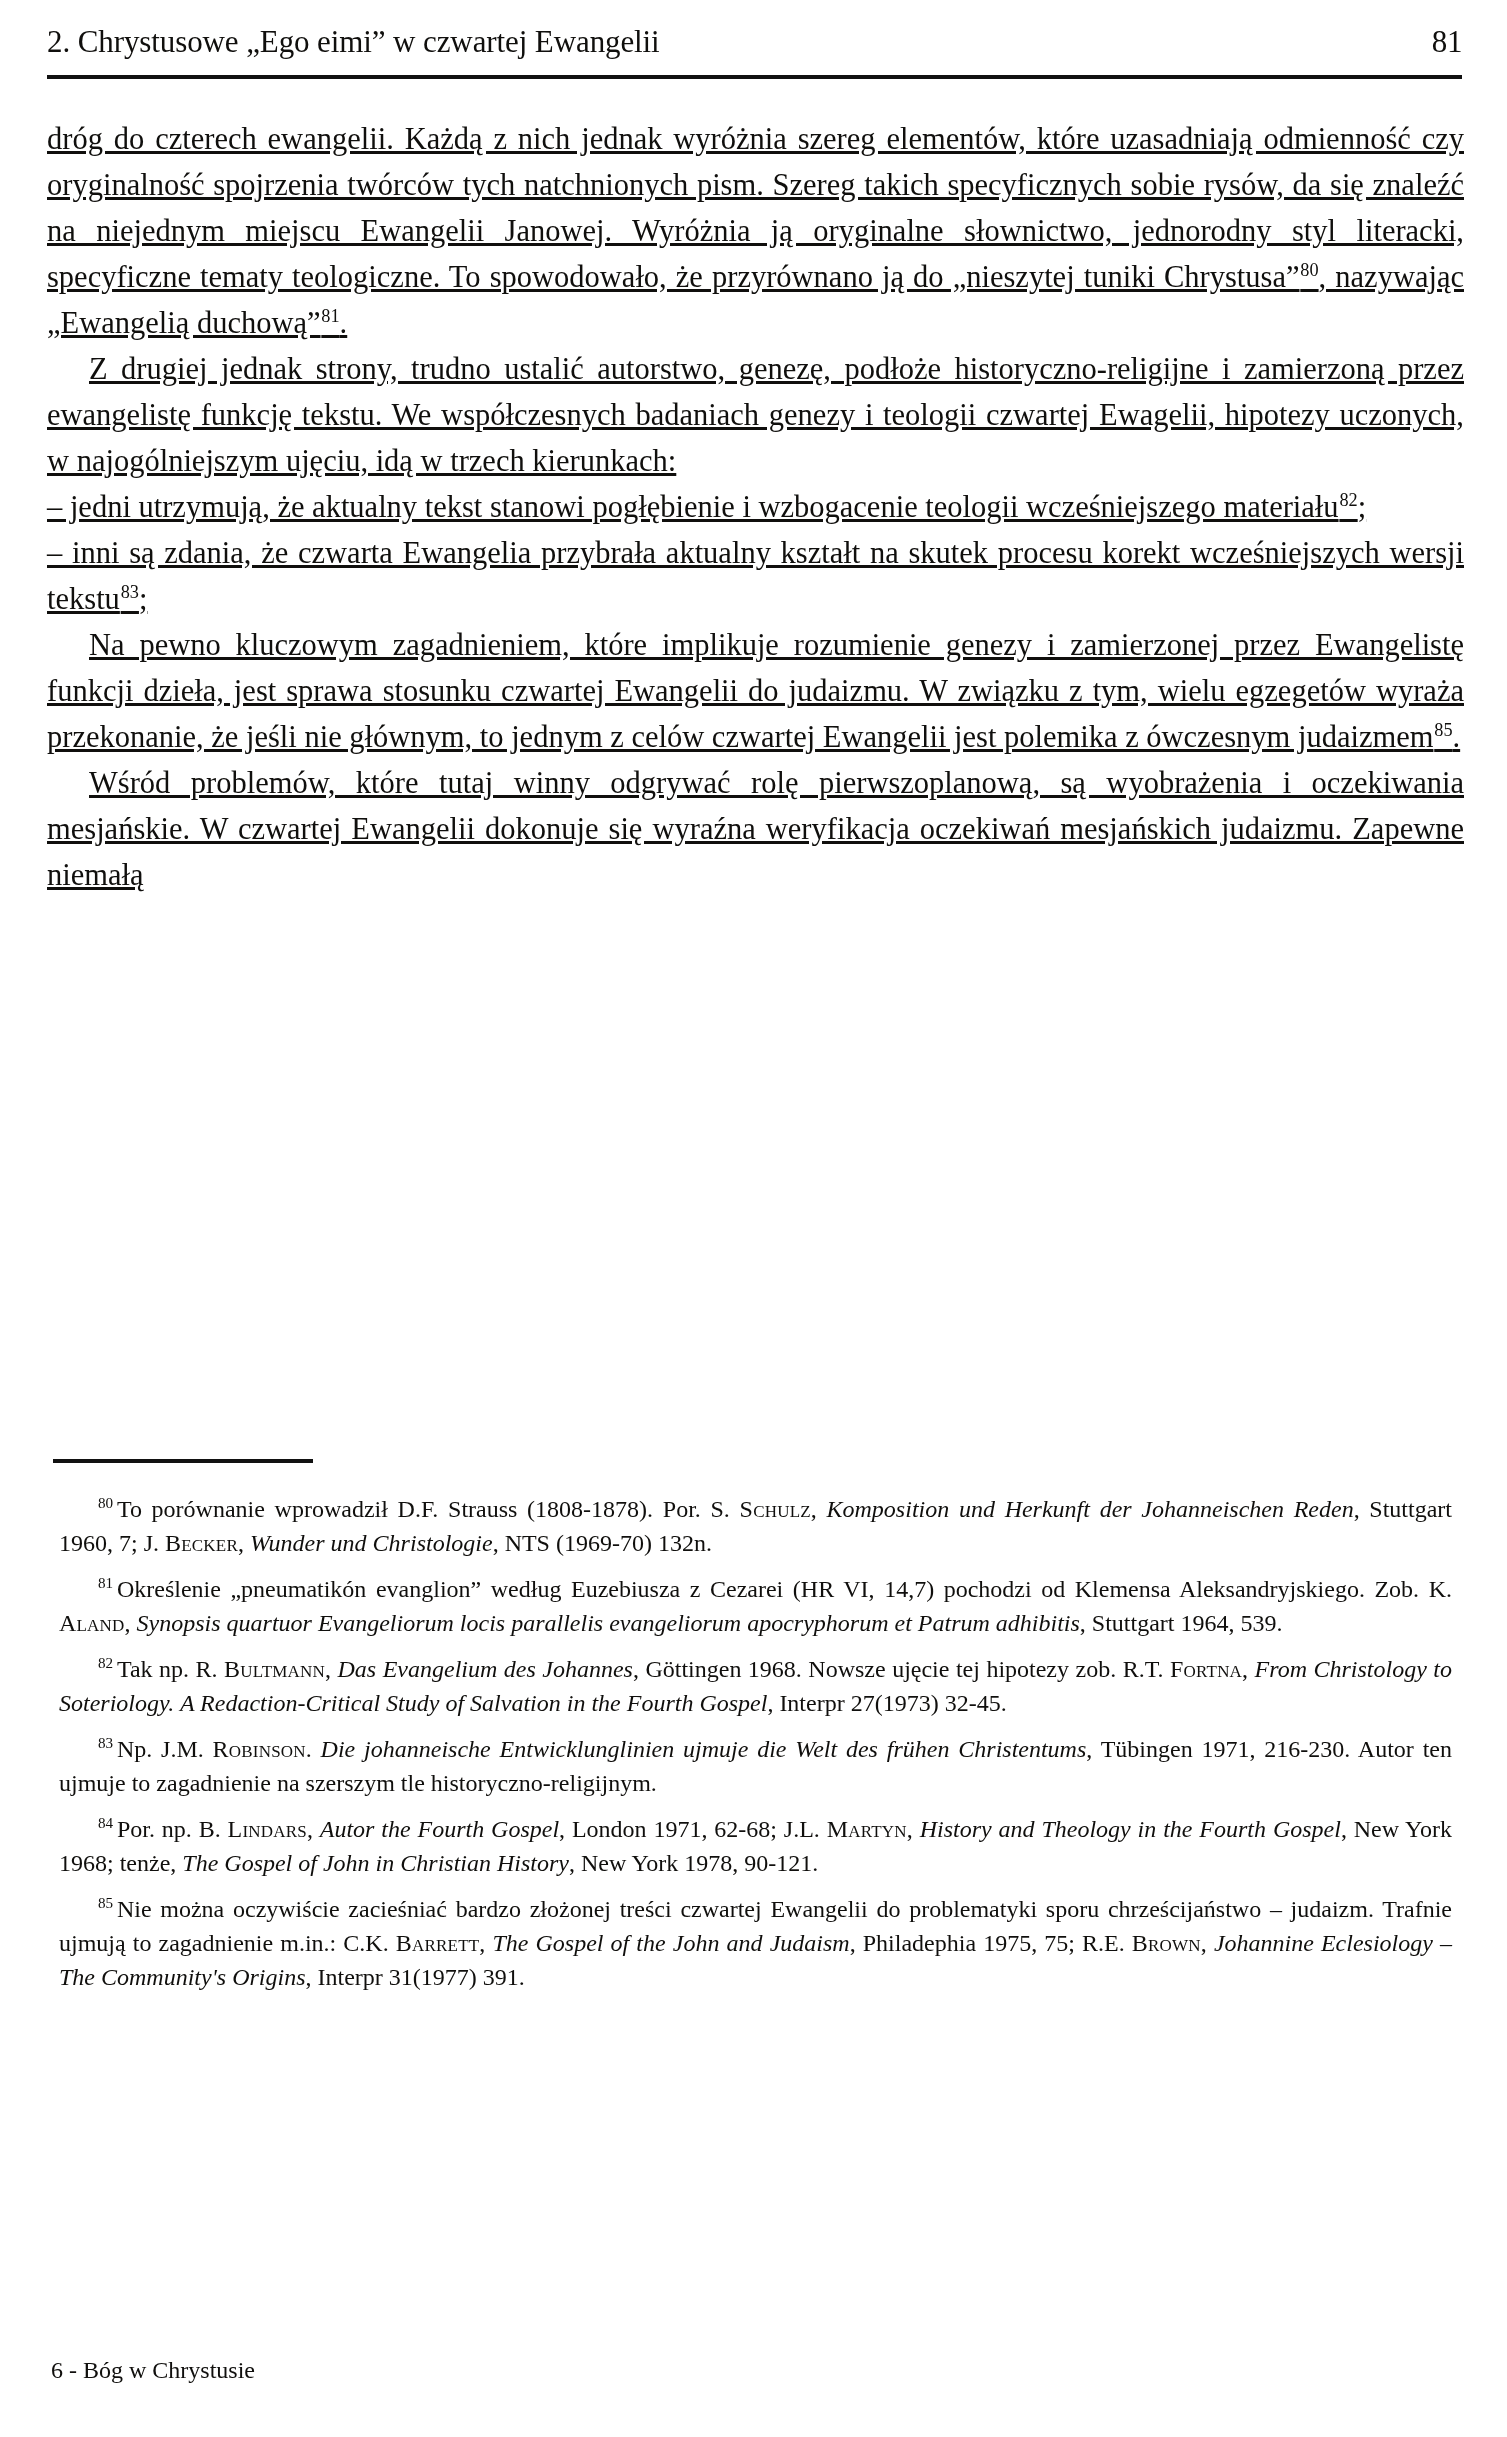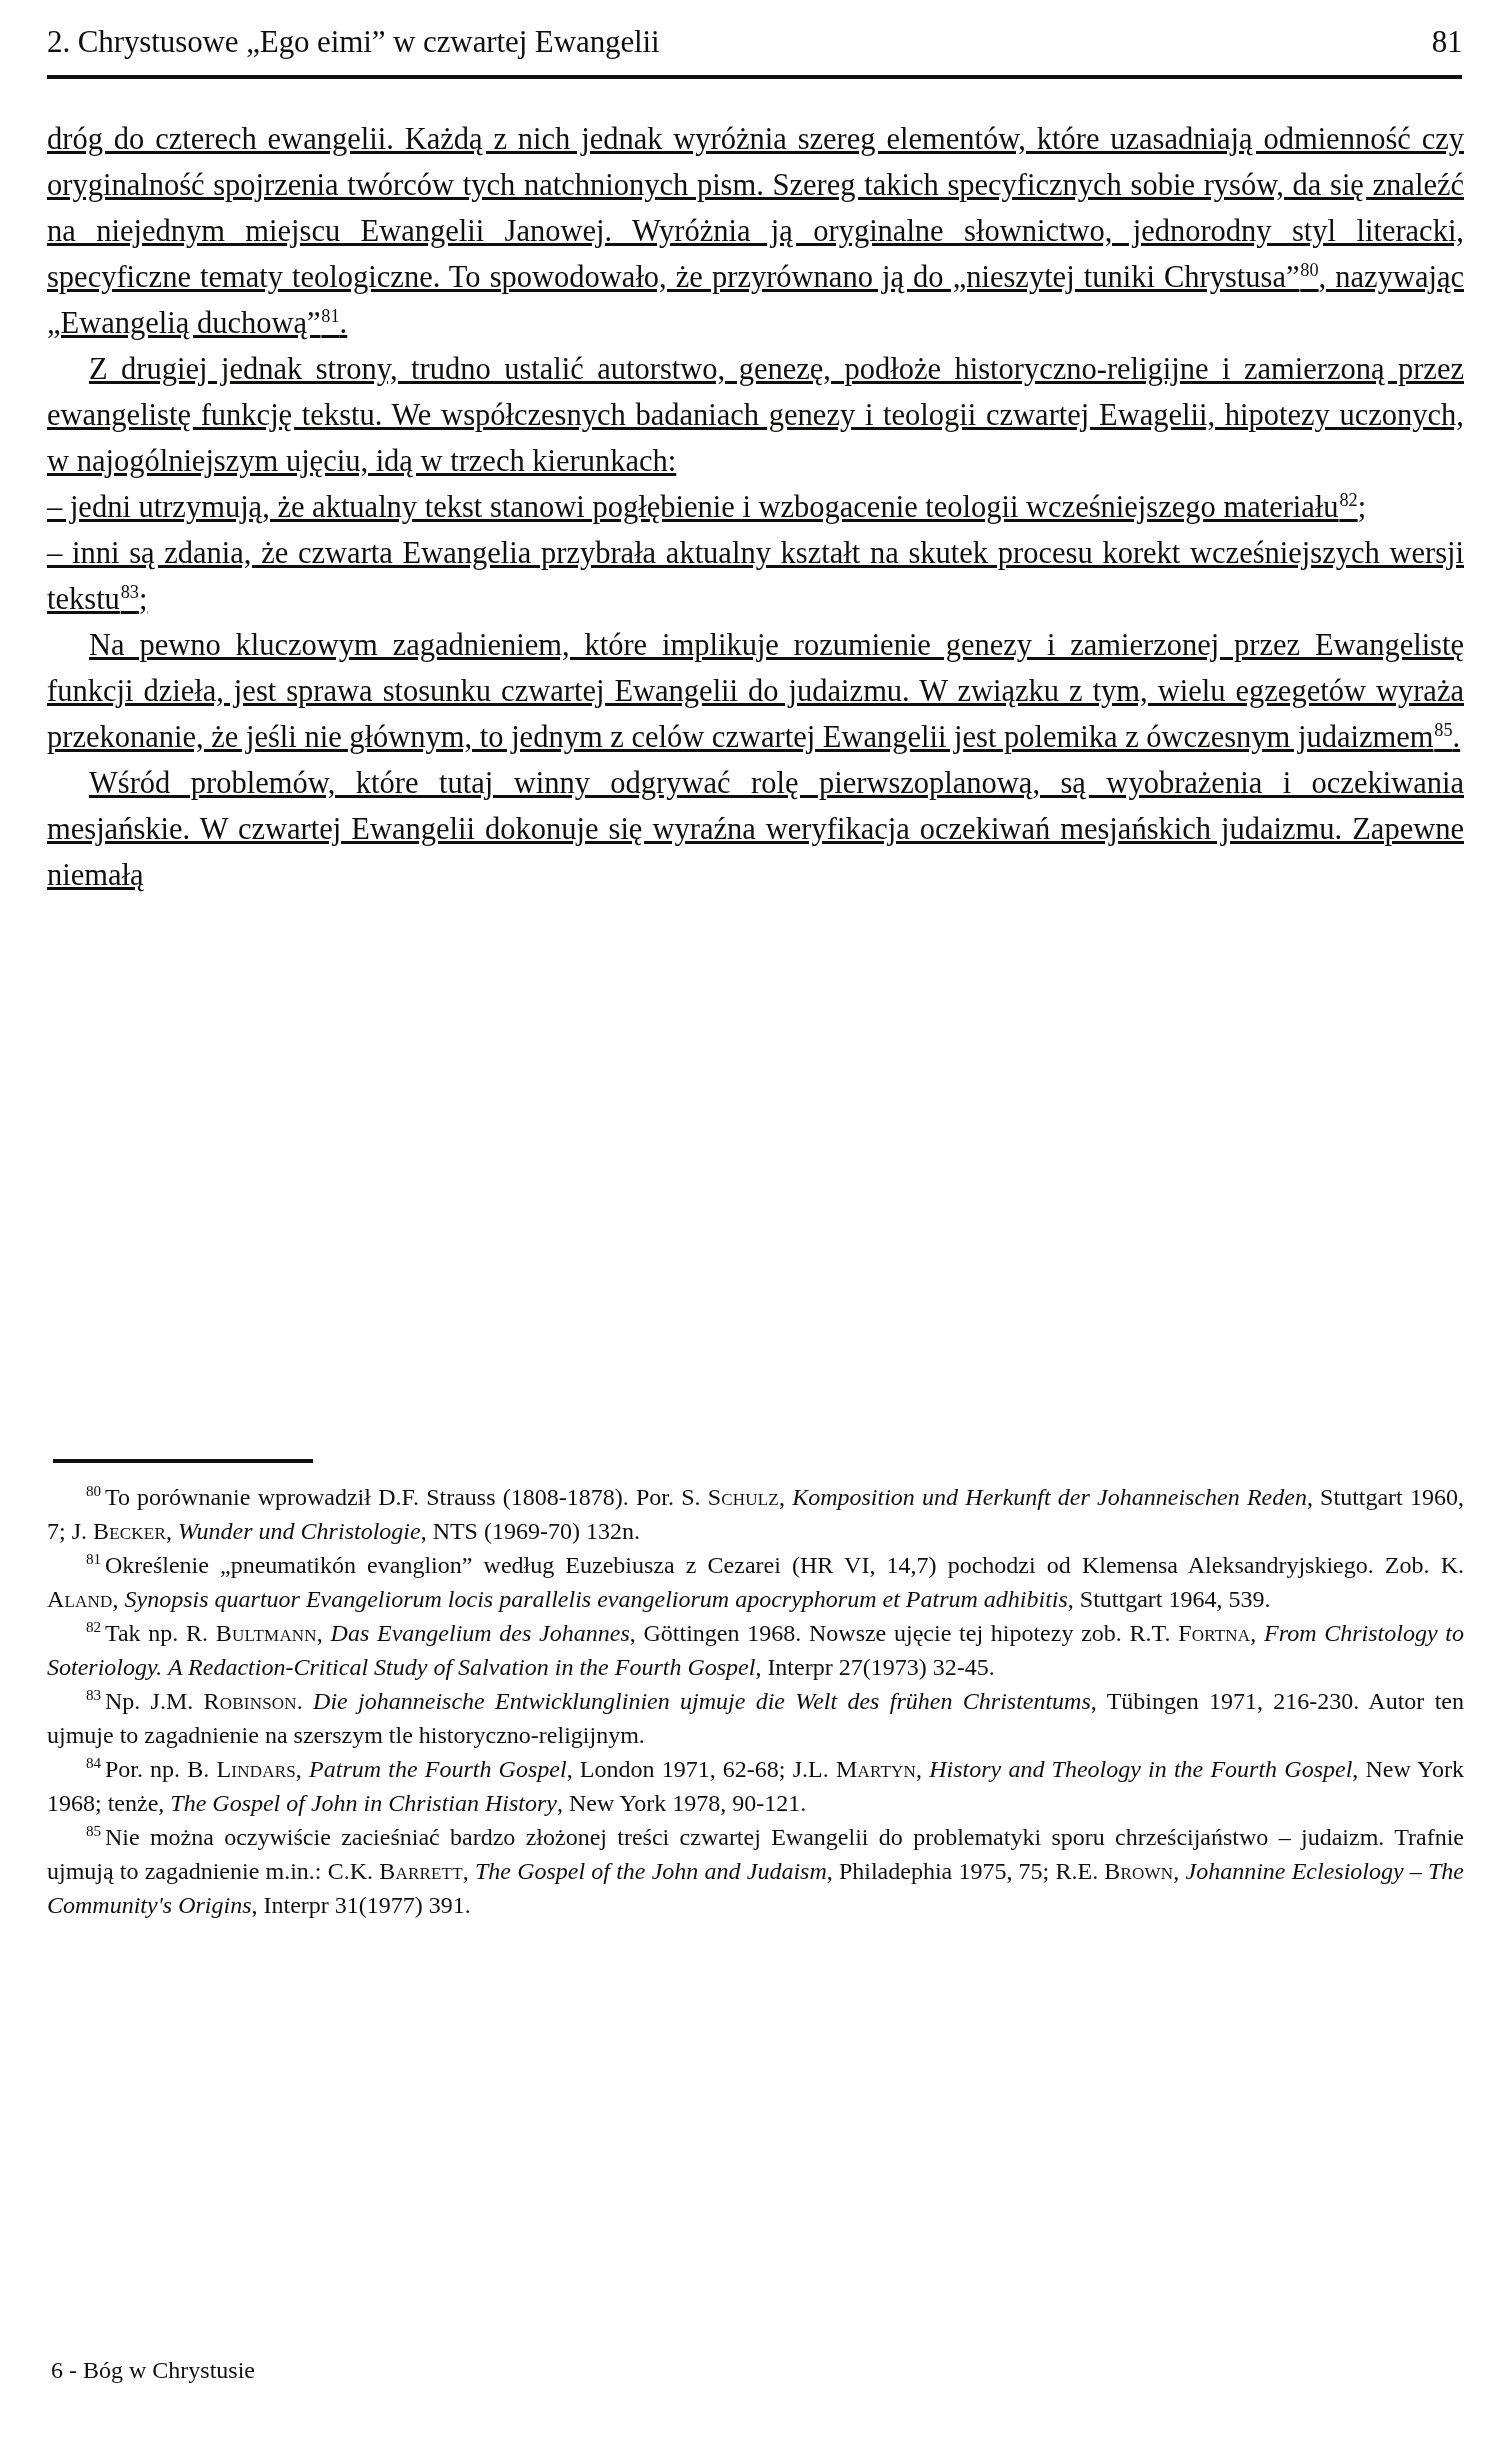--- a/index.html
+++ b/index.html
@@ -88,21 +88,21 @@
     position: absolute;
     left: 47px;
     top: 1479px;
     width: 1417px;
     font-size: 24px;
     line-height: 34px;
     text-align: justify;
     text-justify: inter-word;
   }
   .footnotes p {
-    margin: 0;
+    margin: 12px;
     text-indent: 39px;
   }
   .footnotes sup.fnum {
     font-size: 0.63em;
     vertical-align: super;
     line-height: 0;
     padding-right: 3.8px;
   }
   .sc {
     font-variant: small-caps;
@@ -140,20 +140,20 @@
       <p class="">Wśród problemów, które tutaj winny odgrywać rolę pierwszoplanową, są wyobrażenia i oczekiwania mesjańskie. W czwartej Ewangelii dokonuje się wyraźna weryfikacja oczekiwań mesjańskich judaizmu. Zapewne niemałą</p>
     </div>
 
   <div class="fn-rule"></div>
 
   <div class="footnotes" id="footnotes">
       <p><sup class="fnum">80</sup>To porównanie wprowadził D.F. Strauss (1808-1878). Por. S. <span class="sc">Schulz</span>, <span class="it">Komposition und Herkunft der Johanneischen Reden</span>, Stuttgart 1960, 7; J. <span class="sc">Becker</span>, <span class="it">Wunder und Christologie</span>, NTS (1969-70) 132n.</p>
       <p><sup class="fnum">81</sup>Określenie „pneumatikón evanglion” według Euzebiusza z Cezarei (HR VI, 14,7) pochodzi od Klemensa Aleksandryjskiego. Zob. K. <span class="sc">Aland</span>, <span class="it">Synopsis quartuor Evangeliorum locis parallelis evangeliorum apocryphorum et Patrum adhibitis</span>, Stuttgart 1964, 539.</p>
       <p><sup class="fnum">82</sup>Tak np. R. <span class="sc">Bultmann</span>, <span class="it">Das Evangelium des Johannes</span>, Göttingen 1968. Nowsze ujęcie tej hipotezy zob. R.T. <span class="sc">Fortna</span>, <span class="it">From Christology to Soteriology. A Redaction-Critical Study of Salvation in the Fourth Gospel</span>, Interpr 27(1973) 32-45.</p>
       <p><sup class="fnum">83</sup>Np. J.M. <span class="sc">Robinson</span>. <span class="it">Die johanneische Entwicklunglinien ujmuje die Welt des frühen Christentums</span>, Tübingen 1971, 216-230. Autor ten ujmuje to zagadnienie na szerszym tle historyczno-religijnym.</p>
-      <p><sup class="fnum">84</sup>Por. np. B. <span class="sc">Lindars</span>, <span class="it">Patrum the Fourth Gospel</span>, London 1971, 62-68; J.L. <span class="sc">Martyn</span>, <span class="it">History and Theology in the Fourth Gospel</span>, New York 1968; tenże, <span class="it">The Gospel of John in Christian History</span>, New York 1978, 90-121.</p>
+      <p><sup class="fnum">84</sup>Por. np. B. <span class="sc">Lindars</span>, <span class="it">Autor the Fourth Gospel</span>, London 1971, 62-68; J.L. <span class="sc">Martyn</span>, <span class="it">History and Theology in the Fourth Gospel</span>, New York 1968; tenże, <span class="it">The Gospel of John in Christian History</span>, New York 1978, 90-121.</p>
       <p><sup class="fnum">85</sup>Nie można oczywiście zacieśniać bardzo złożonej treści czwartej Ewangelii do problematyki sporu chrześcijaństwo – judaizm. Trafnie ujmują to zagadnienie m.in.: C.K. <span class="sc">Barrett</span>, <span class="it">The Gospel of the John and Judaism</span>, Philadephia 1975, 75; R.E. <span class="sc">Brown</span>, <span class="it">Johannine Eclesiology – The Community's Origins</span>, Interpr 31(1977) 391.</p>
     </div>
 
   <div class="footer">6 - Bóg w Chrystusie</div>
 
 </div>
 
 
 </body></html>

